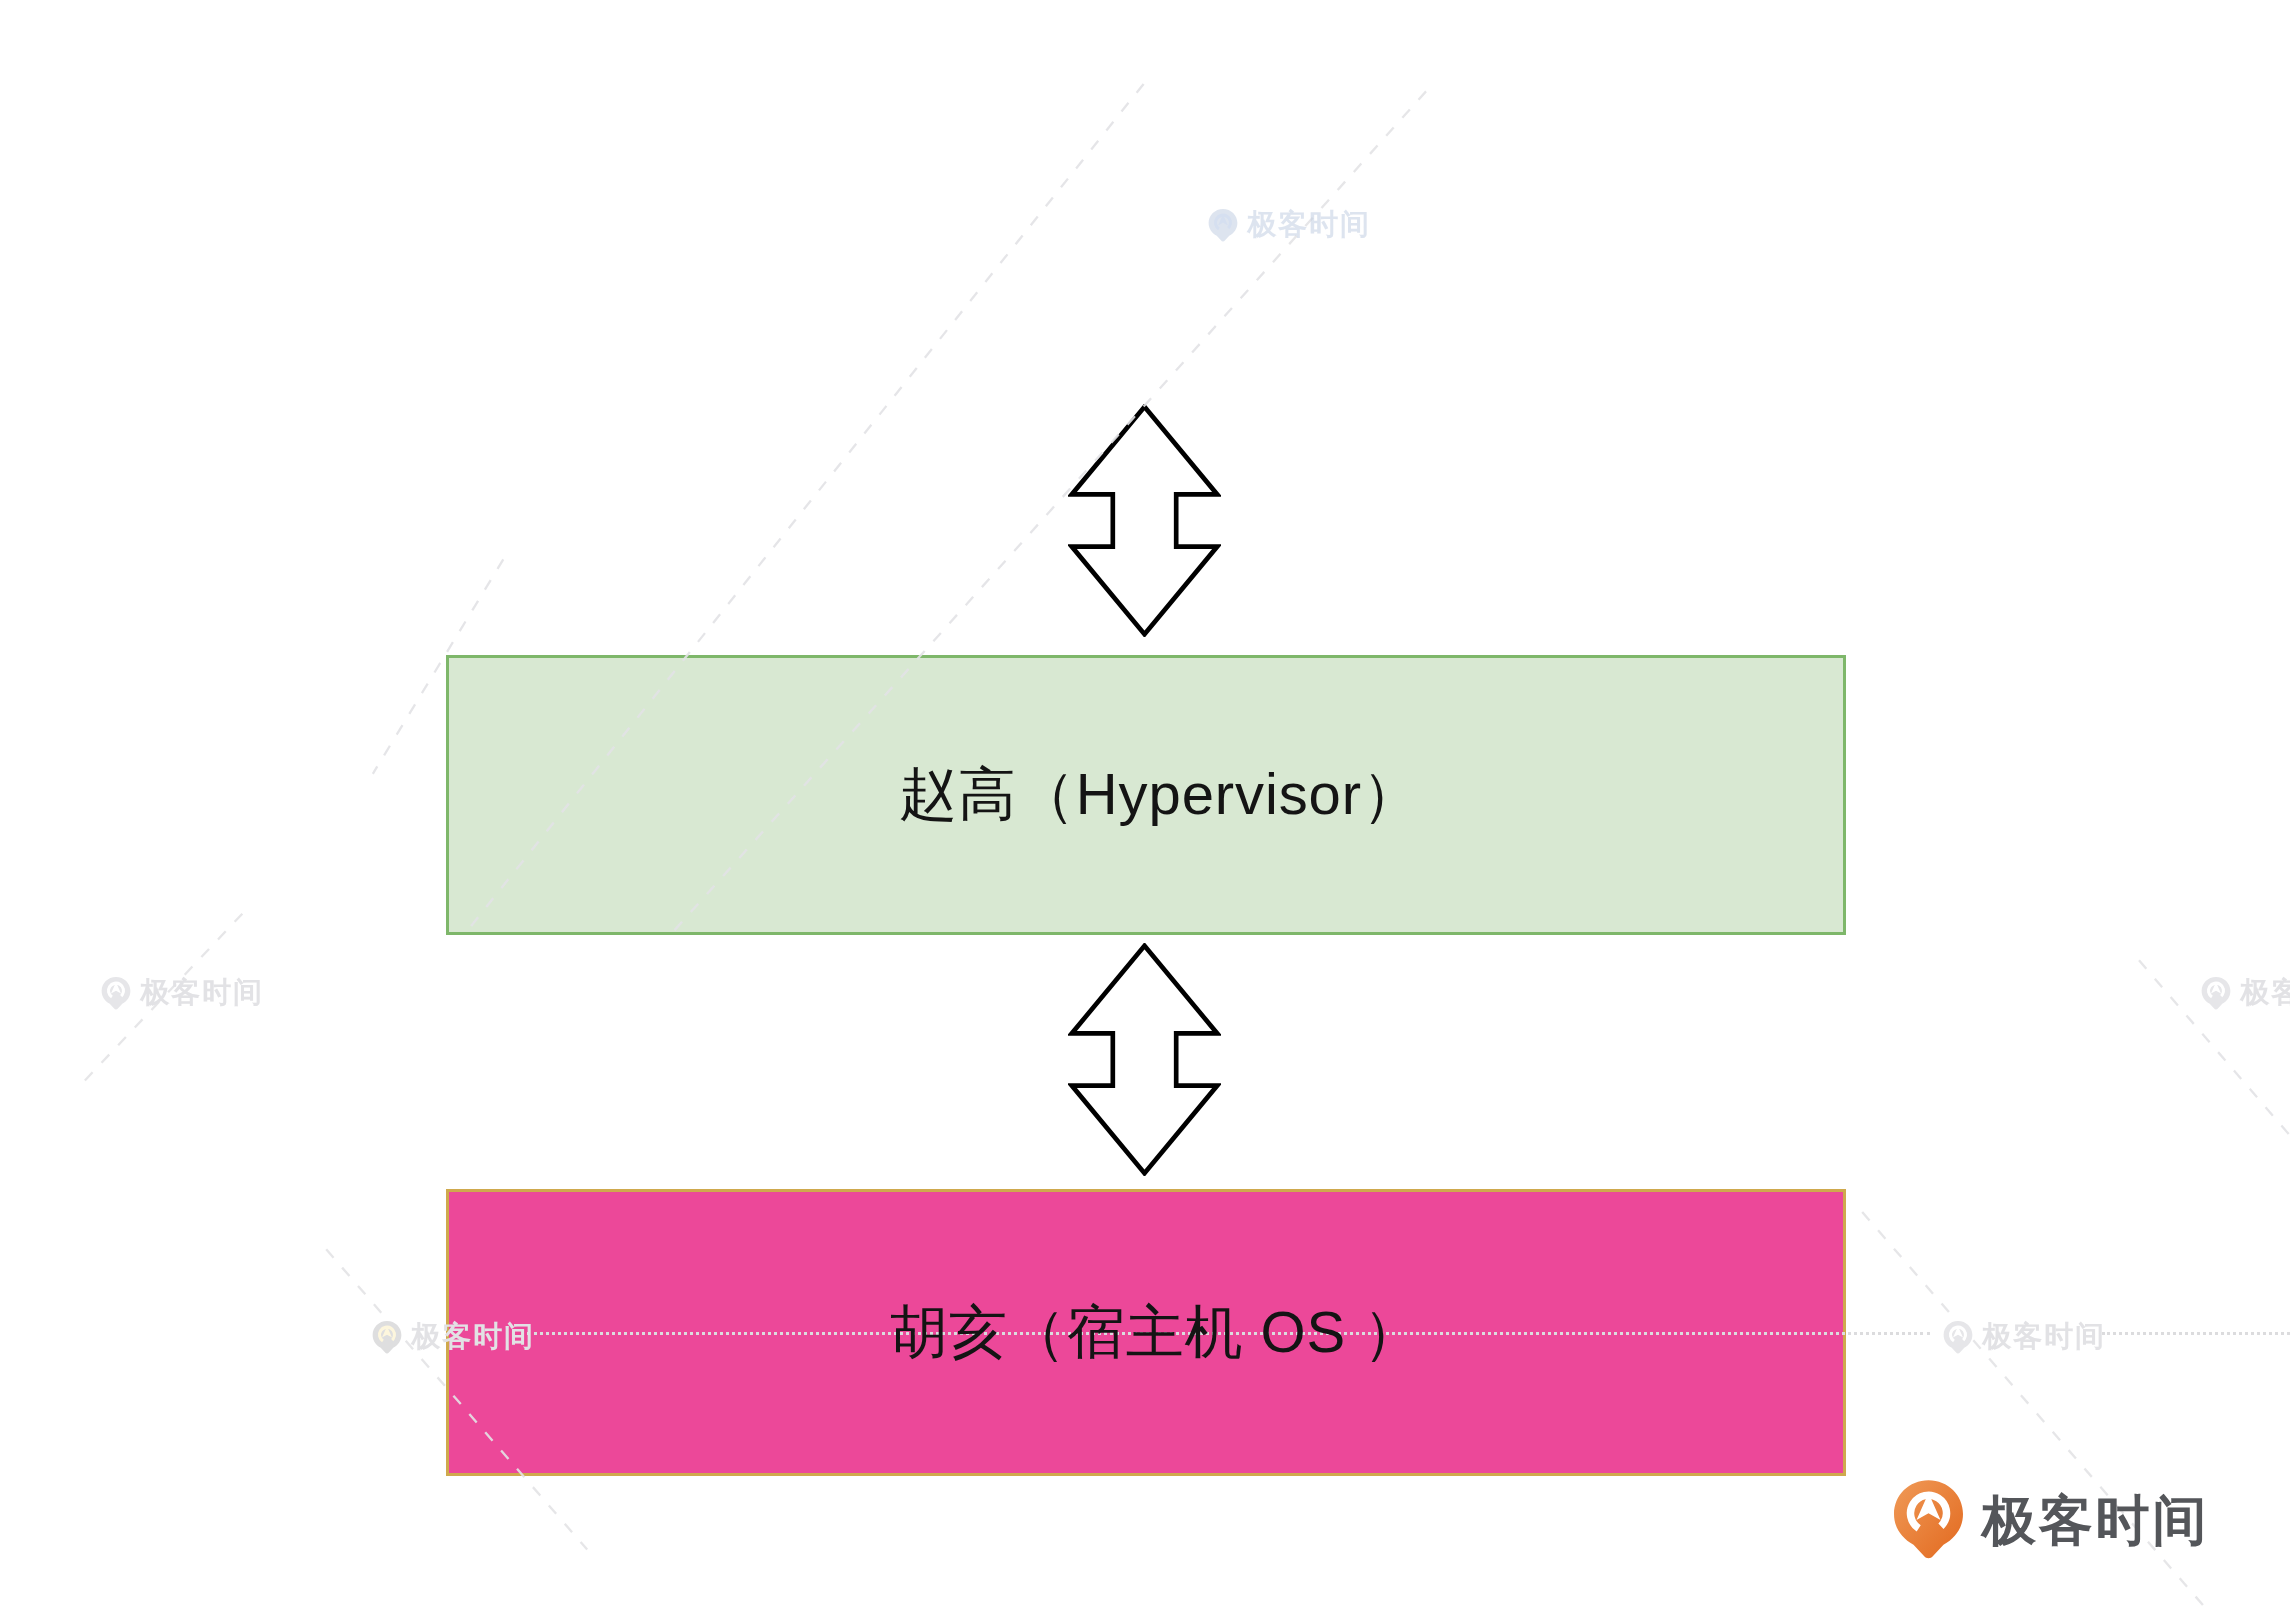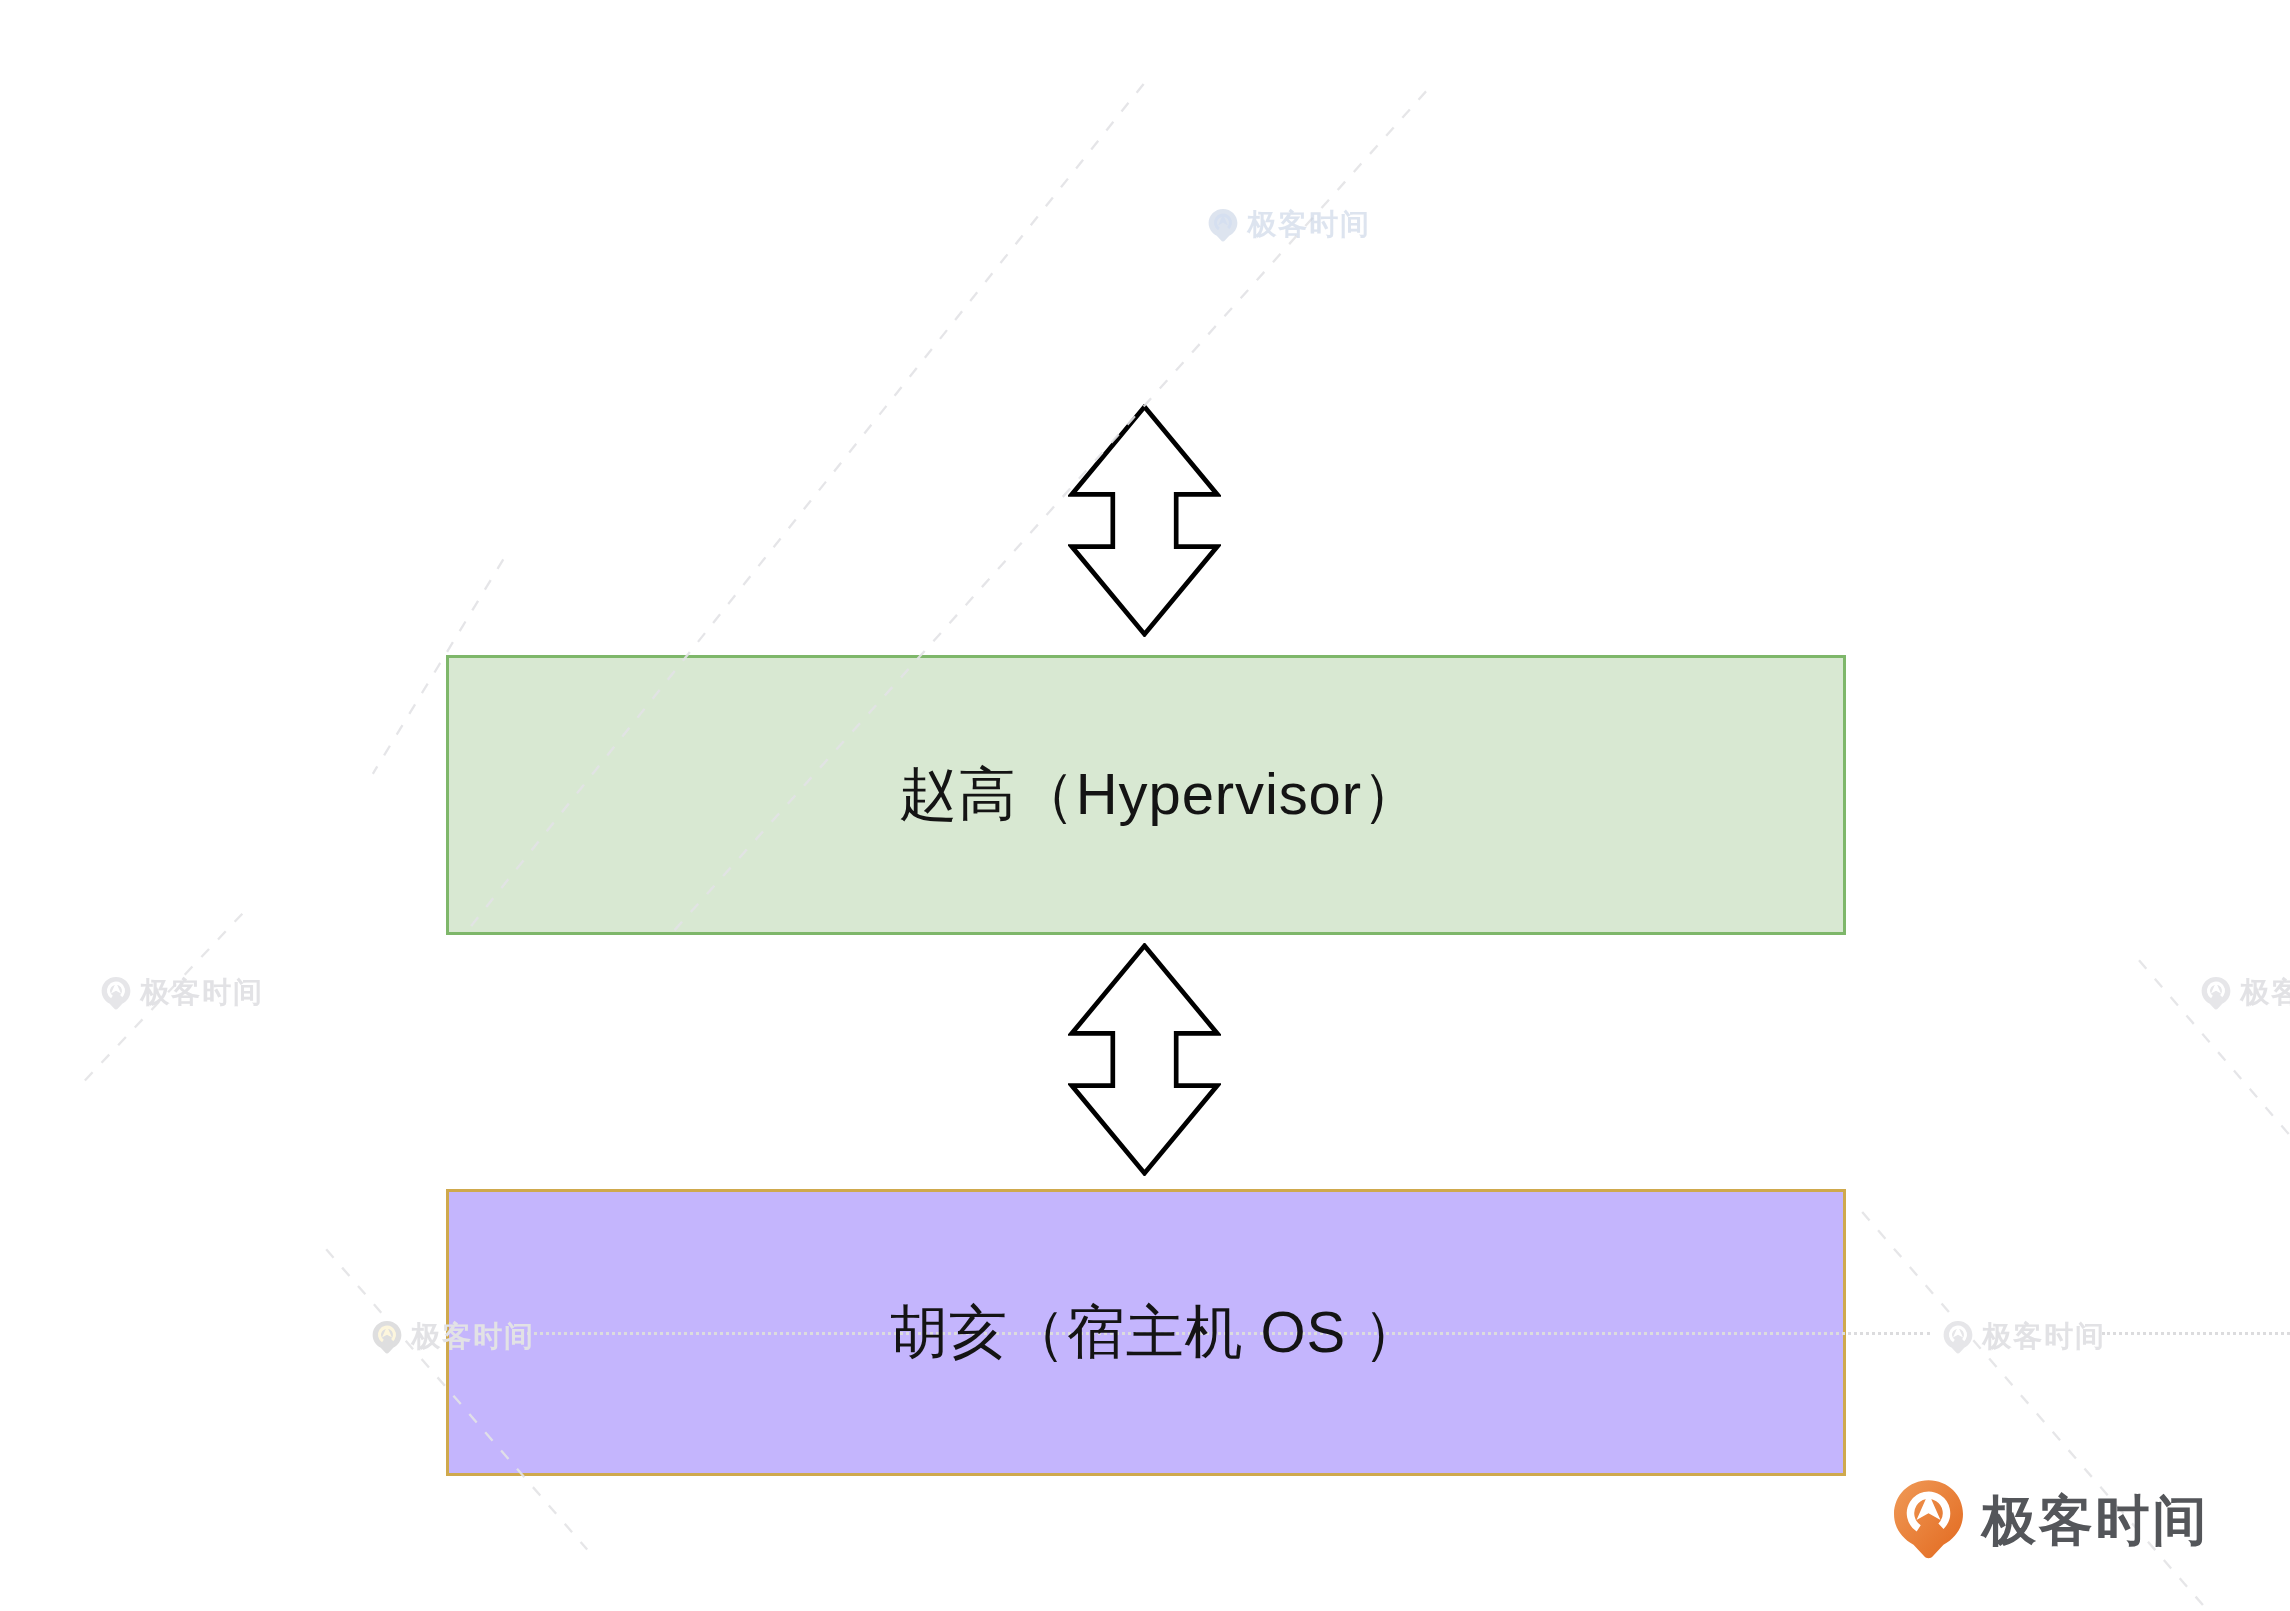--- a/index.html
+++ b/index.html
@@ -123,21 +123,21 @@
       </svg>
       <span style="color:#c3cfe2;">极客时间</span>
     </div>
   </div>
 
 
   <div class="layer-box box-hyp" style="background-color: rgb(216, 232, 210); border-color: rgb(126, 183, 106); padding-left: 28px;">
     <span class="label">赵高（Hypervisor）</span>
   </div>
 
-  <div class="layer-box box-host" style="background-color: #c4b5fd; border-color: rgb(207, 169, 77); padding-left: 20px;">
+  <div class="layer-box box-host" style="background-color: #ec4899; border-color: rgb(207, 169, 77); padding-left: 20px;">
     <span class="label">胡亥（宿主机 OS ）</span>
   </div>
 
   <svg class="arrow arrow-1" viewBox="0 0 164 250">
     <polygon points="82,3 160,97 116,97 116,153 160,153 82,247 4,153 48,153 48,97 4,97" fill="#ffffff" stroke="#000000" stroke-width="5" stroke-linejoin="miter"></polygon>
   </svg>
 
   <svg class="arrow arrow-2" viewBox="0 0 164 250">
     <polygon points="82,3 160,97 116,97 116,153 160,153 82,247 4,153 48,153 48,97 4,97" fill="#ffffff" stroke="#000000" stroke-width="5" stroke-linejoin="miter"></polygon>
   </svg>

